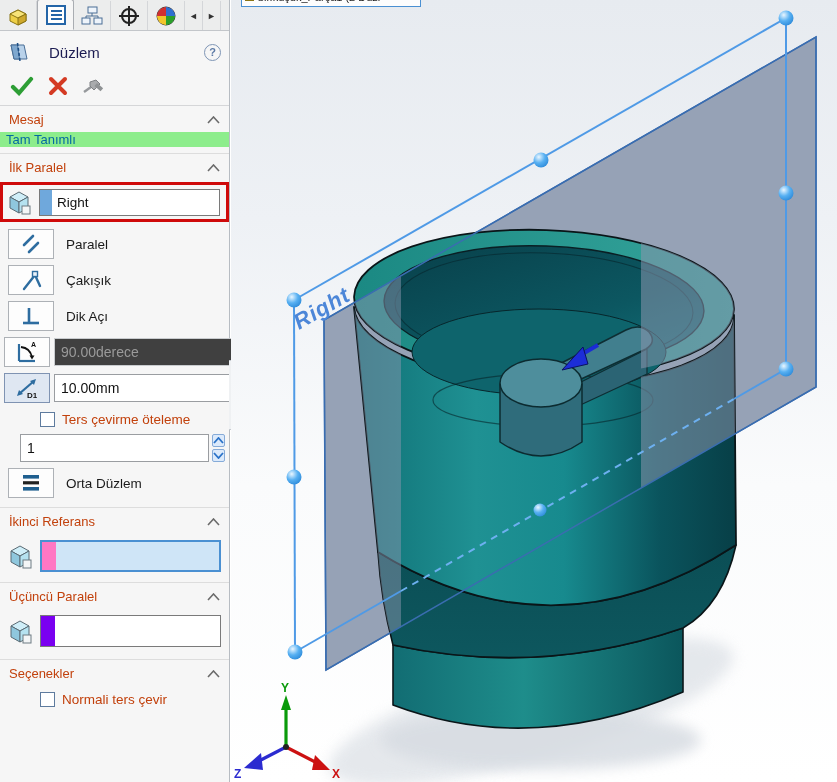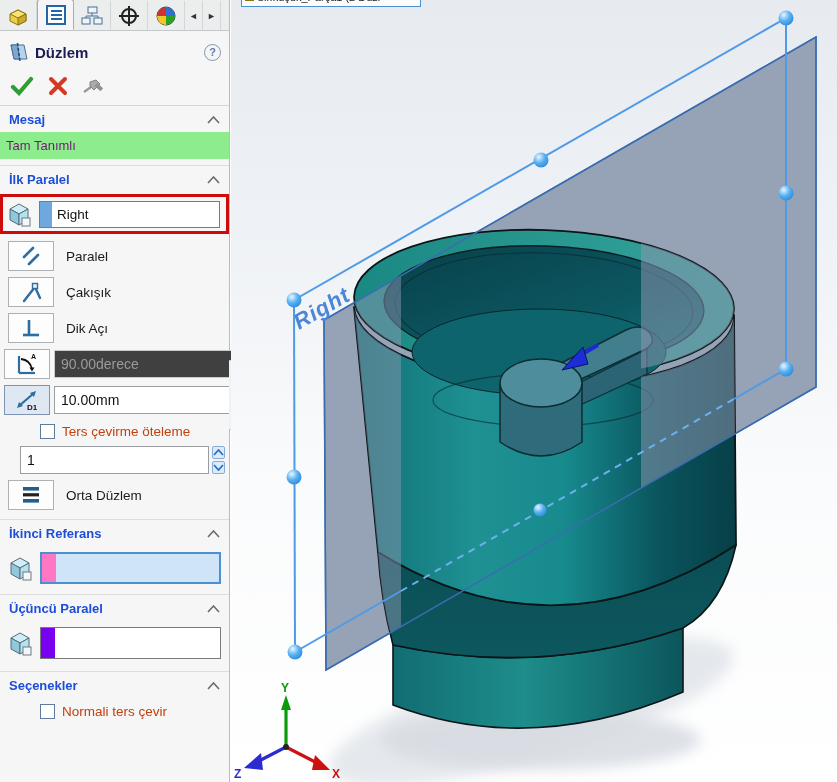--- a/index.html
+++ b/index.html
@@ -13,31 +13,31 @@
 
   .tabbar { height:31px; background:#eceded; display:flex; align-items:flex-end;
     border-bottom:1px solid #c3c6ca; }
   .tab { width:37px; height:29px; display:flex; align-items:center; justify-content:center;
     border-right:1px solid #d4d6d9; }
   .tab.sel { background:#f6f6f6; border:1px solid #a9adb2; border-bottom:1px solid #f6f6f6;
     height:31px; border-radius:3px 3px 0 0; }
   .tab.arrowbtn { width:18px; font-size:9px; color:#333; }
 
   .titlerow { display:flex; align-items:center; padding:10px 8px 6px 8px; }
-  .titlerow .ttl { font-size:15px; font-weight:bold; color:#1c1c52; margin-left:5px; flex:1; }
+  .titlerow .ttl { font-size:15px; font-weight:normal; color:#1c1c52; margin-left:19px; flex:1; }
   .helpcircle { width:17px; height:17px; border:1.5px solid #7e95b5; border-radius:50%;
     color:#5c7aa6; font-size:11px; font-weight:bold; text-align:center; line-height:14px; }
 
   .actions { display:flex; align-items:center; gap:14px; padding:7px 10px 9px 10px;
     border-bottom:1px solid #d5d6d8; }
 
   .sechead { display:flex; align-items:center; justify-content:space-between;
     padding:6px 9px 5px 9px; border-top:1px solid #dddddd; }
-  .sechead .hlabel { font-size:13px; font-weight:bold; color:#1d4ed8; }
-  .greenbar { background:#8ded8c; padding:6px 6px; font-size:13px; color:#701a75; margin-bottom:6px; }
+  .sechead .hlabel { font-size:13px; font-weight:normal; color:#c2410c; }
+  .greenbar { background:#8ded8c; padding:0 6px; font-size:13px; color:#0369a1; margin-bottom:6px; }
 
   .refrow { display:flex; align-items:center; padding:4px 4px; }
   .redbox { border:3px solid #cf0a0a; margin:2px 0 4px 0; padding:3px 2px; display:flex; align-items:center; }
   .selfield { flex:1; height:27px; background:#fff; border:1px solid #7a7a7a; display:flex;
     align-items:center; margin-left:6px; margin-right:4px; overflow:hidden; }
   .selfield .marker { width:12px; height:100%; }
   .selfield .seltext { font-size:13.5px; color:#111; padding-left:5px; }
   .selfield.active { background:#cfe5f7; border:2px solid #4a90d2; height:32px; }
   .selfield.active .marker { width:14px; }
 

